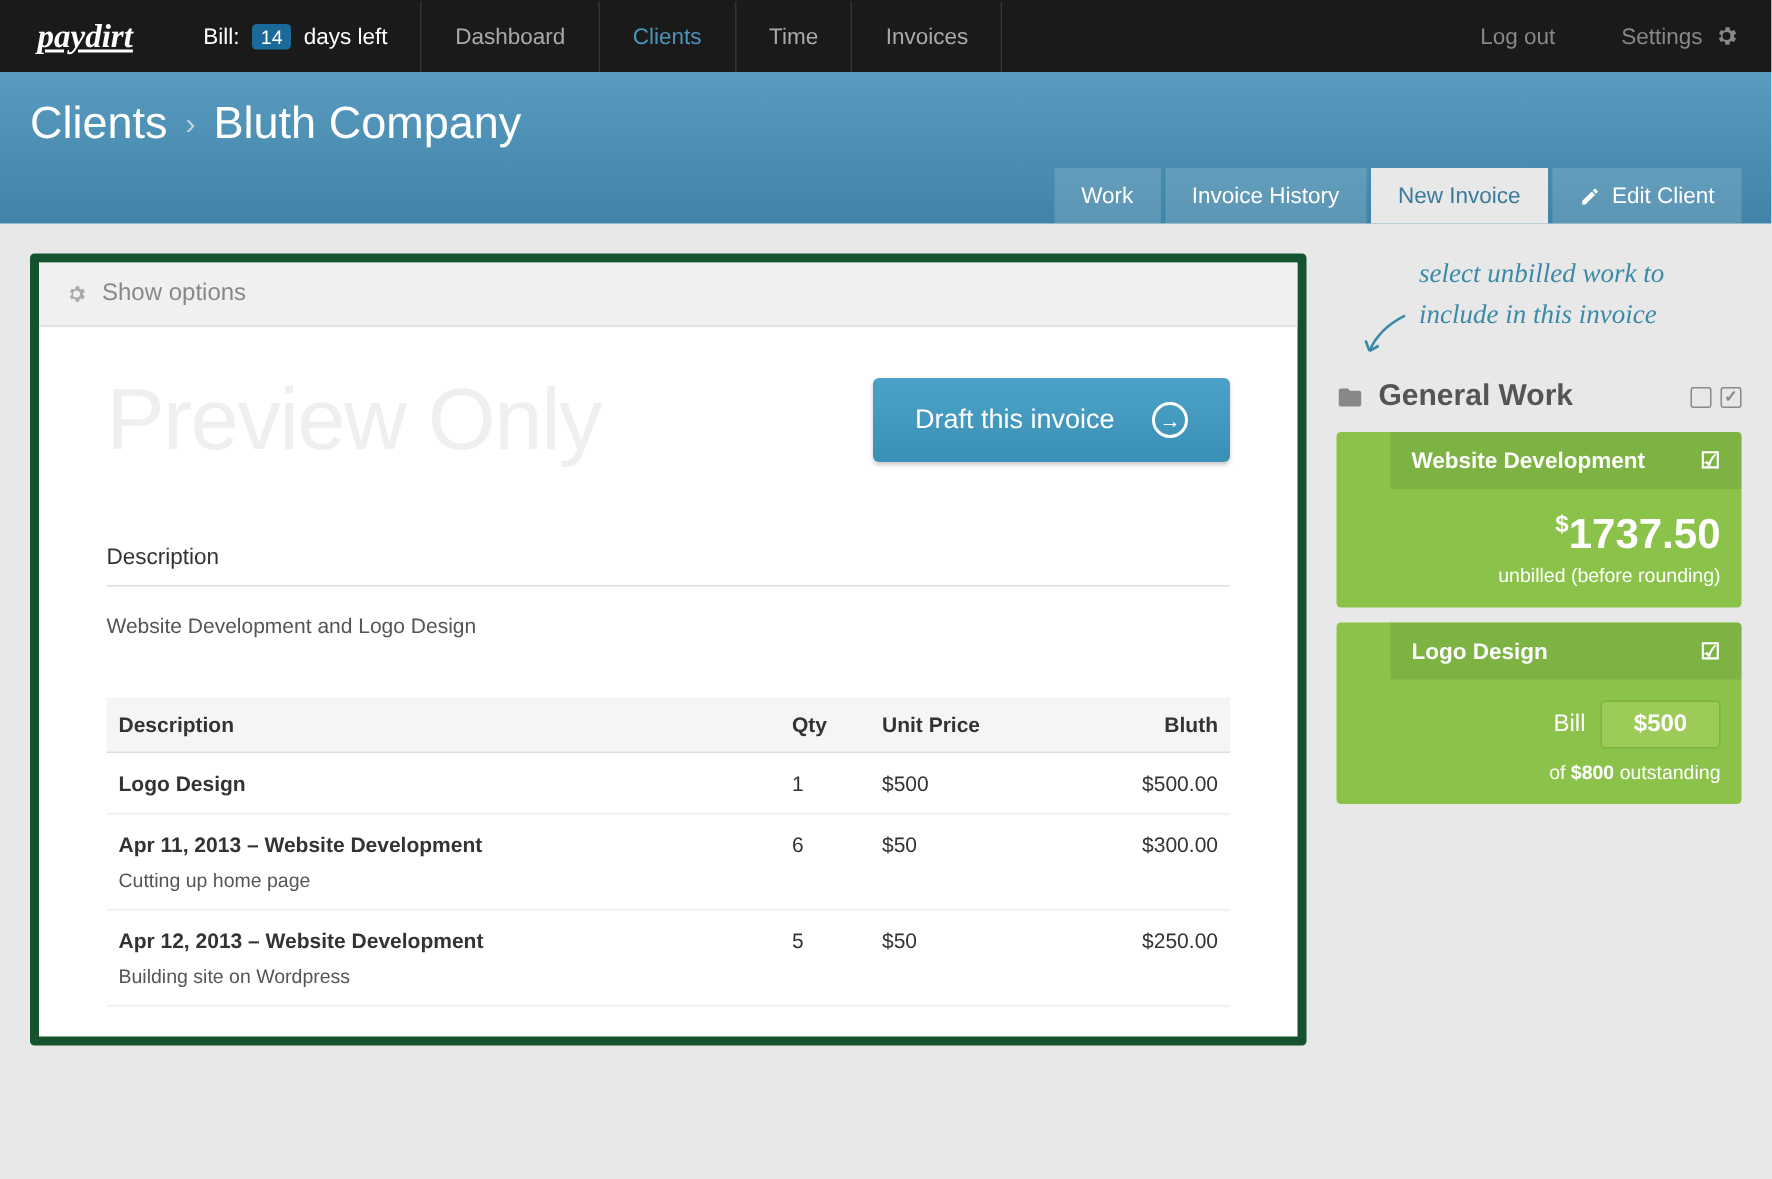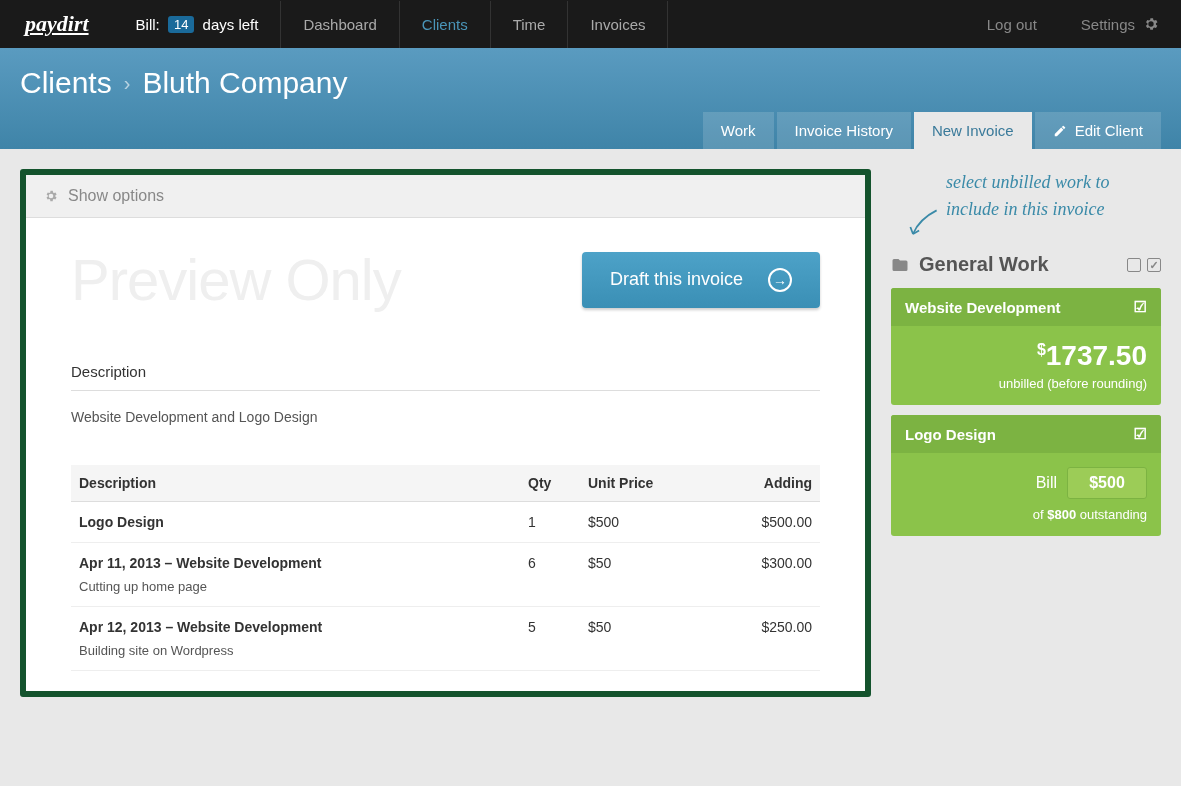--- a/index.html
+++ b/index.html
@@ -59,21 +59,21 @@
 .hint { color: #3a8aa8; font-family: cursive; font-size: 18px; font-style: italic; margin-bottom: 30px; padding-left: 55px; position: relative; line-height: 1.5; }
 .hint-arrow { position: absolute; left: 15px; bottom: -18px; width: 35px; height: 35px; }
 
 .group-header { display: flex; align-items: center; gap: 10px; font-size: 20px; color: #555; margin-bottom: 12px; font-weight: bold; }
 .folder-svg { width: 18px; height: 18px; fill: #888; }
 .group-checks { margin-left: auto; display: flex; gap: 6px; }
 .check-box { width: 14px; height: 14px; border: 1.5px solid #888; border-radius: 2px; cursor: pointer; }
 .check-box.checked::after { content: "✓"; font-size: 11px; color: #888; display: block; line-height: 12px; text-align: center; }
 
 .work-card { background: #8bc34a; border-radius: 3px; margin-bottom: 10px; overflow: hidden; color: #fff; }
-.work-card-header { background: #7cb342; padding: 10px 14px; font-size: 15px; font-weight: bold; display: flex; justify-content: space-between; align-items: center; }
+.work-card-header { background: #7cb342; padding: 10px 14px; font-size: 15px; font-weight: bold; display: flex; justify-content: space-between; align-items: center; margin-left: 36px; }
 .card-check { color: #fff; cursor: pointer; }
 .work-card-body { padding: 14px; text-align: right; }
 .amount-big { font-size: 28px; font-weight: bold; }
 .amount-big .dollar { font-size: 16px; vertical-align: super; }
 .unbilled-text { font-size: 13px; margin-top: 4px; }
 .bill-row { display: flex; justify-content: flex-end; align-items: center; gap: 10px; }
 .bill-input { background: #9ccc57; border: 1px solid #7cb342; color: #fff; padding: 6px 12px; font-size: 16px; font-weight: bold; width: 80px; text-align: center; border-radius: 3px; }
 .outstanding { font-size: 13px; margin-top: 8px; text-align: right; }
 </style>
 </head>
@@ -136,21 +136,21 @@
       <div class="desc-section">
         <div class="desc-label">Description</div>
         <div class="desc-text">Website Development and Logo Design</div>
       </div>
       <table class="line-table">
         <thead>
           <tr>
             <th>Description</th>
             <th class="qty">Qty</th>
             <th class="unit">Unit Price</th>
-            <th class="amt">Adding</th>
+            <th class="amt">Bluth</th>
           </tr>
         </thead>
         <tbody id="line-body">
             <tr>
               <td>
                 <div class="line-title">Logo Design</div>
               </td>
               <td>1</td>
               <td>$500</td>
               <td class="amt">$500.00</td>

